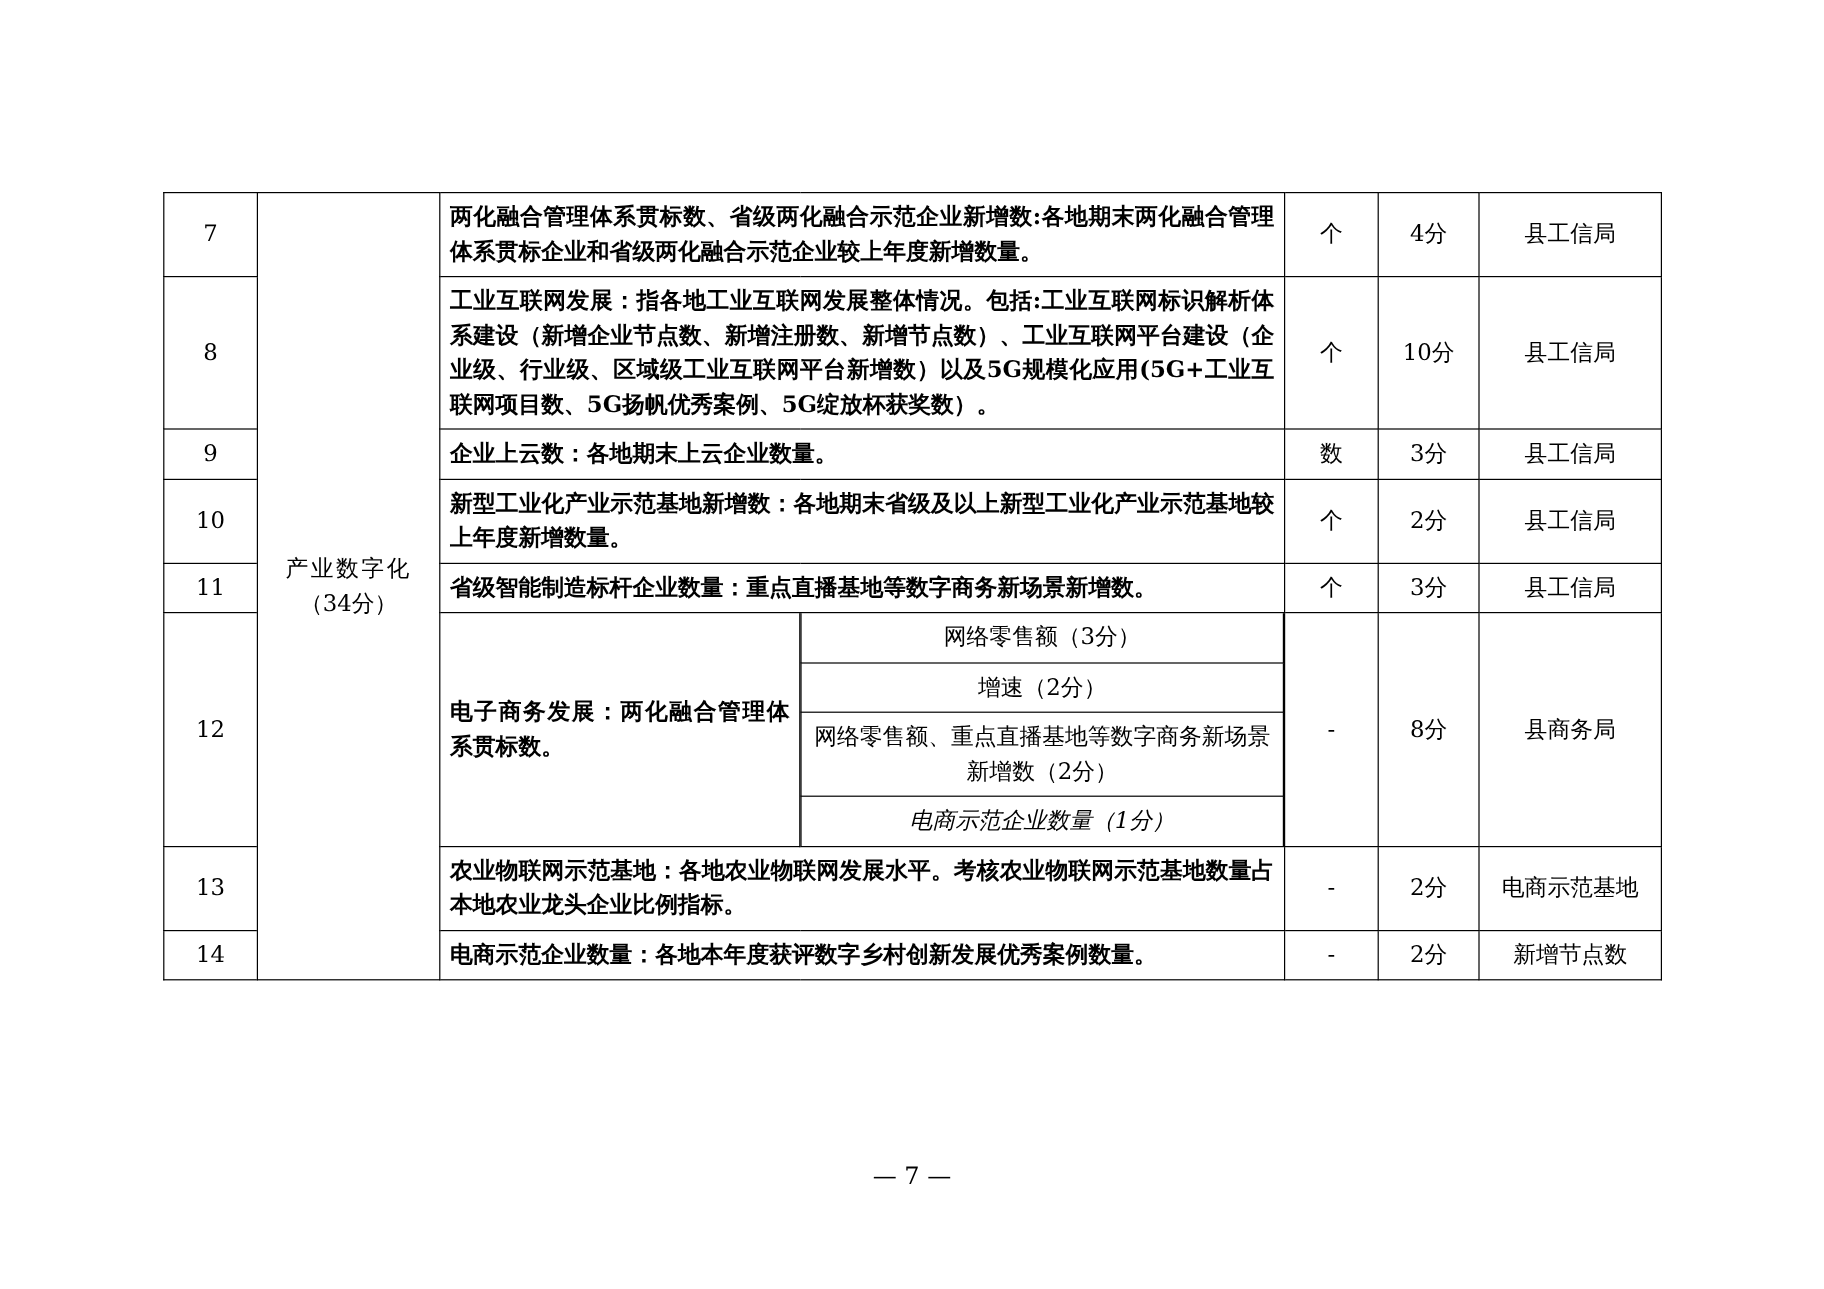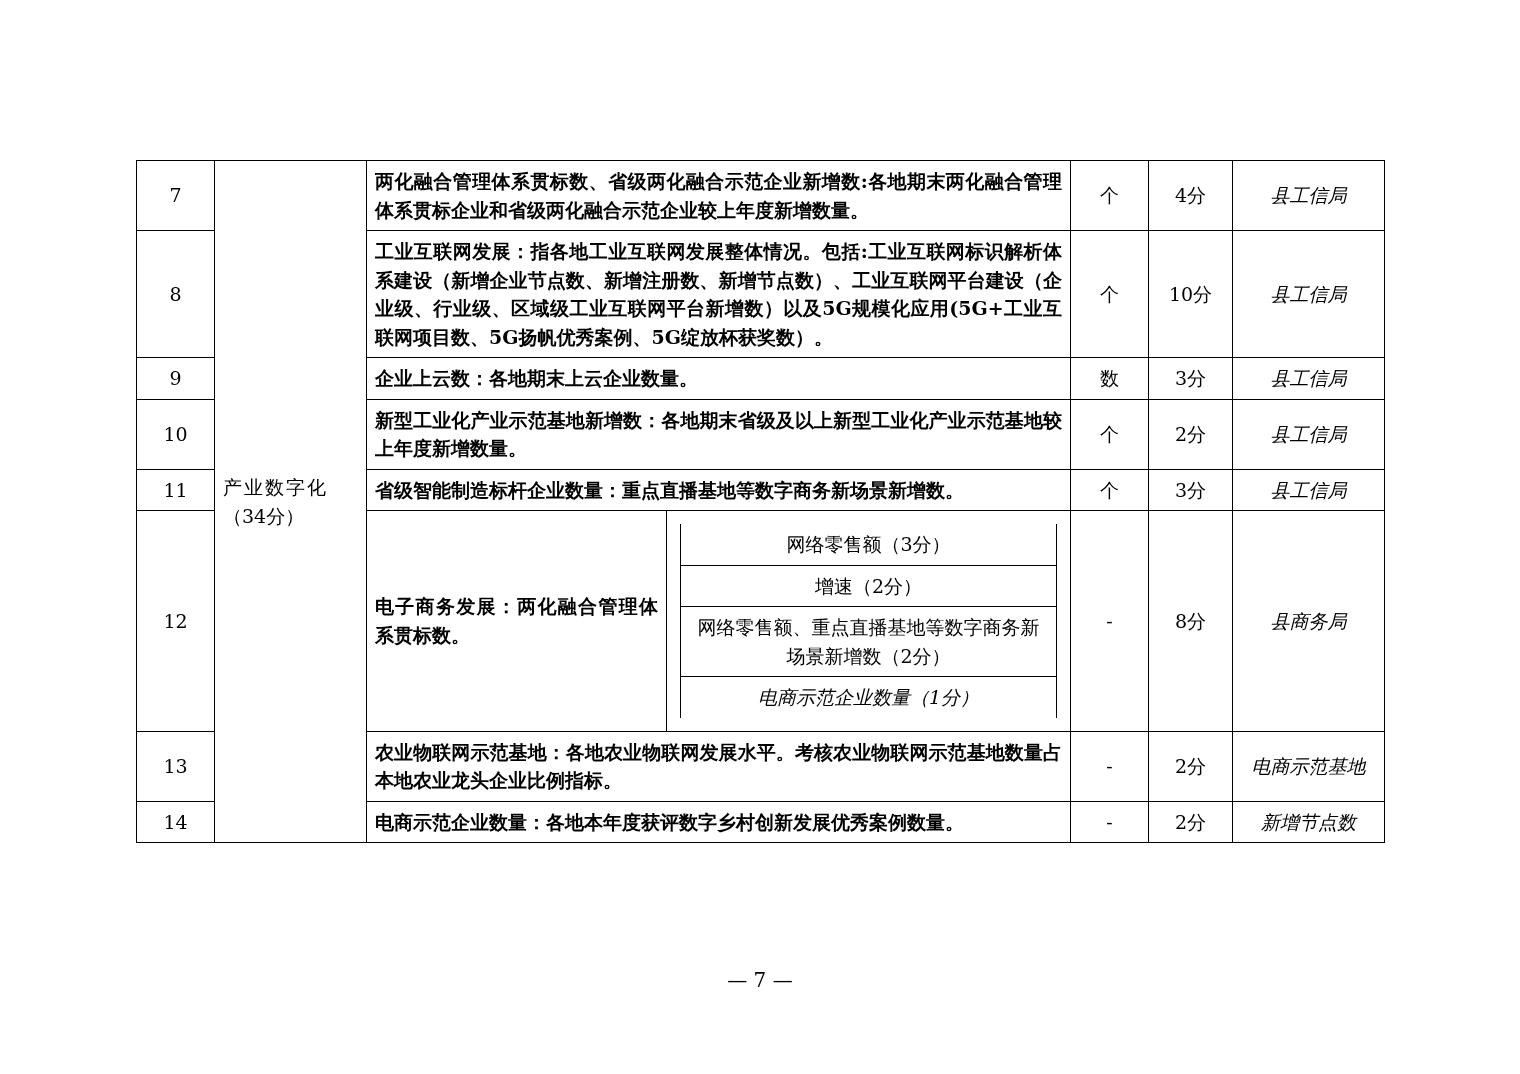--- a/index.html
+++ b/index.html
@@ -42,50 +42,49 @@
   col.c-no     { width: 78px; }
   col.c-cat    { width: 152px; }
   col.c-desc   { width: 300px; }
   col.c-sub    { width: 404px; }
   col.c-unit   { width: 78px; }
   col.c-score  { width: 84px; }
   col.c-dept   { width: 152px; }
 
   .center { text-align: center; }
   .cat-cell {
-    text-align: left;
+    text-align: center;
     font-size: 21px;
     line-height: 1.7;
   }
   .cat-cell .cat-title {
     letter-spacing: 2px;
   }
   .desc {
     text-align: justify;
     text-justify: inter-ideograph;
     font-weight: bold;
   }
   .unit, .score, .dept {
     text-align: center;
     white-space: nowrap;
   }
   .dept {
     line-height: 1.5;
-    font-style: italic;
   }
   .dash {
     text-align: center;
     color: #000;
   }
   .subtable {
     border-collapse: collapse;
     width: 100%;
   }
   .nested-td {
-    padding: 13px !important;
+    padding: 0 !important;
     border: none !important;
   }
   .subrow td {
     border: 1px solid #000;
     border-left: none;
     border-right: none;
     text-align: center;
     font-size: 19px;
     padding: 7px 6px;
     line-height: 1.45;

